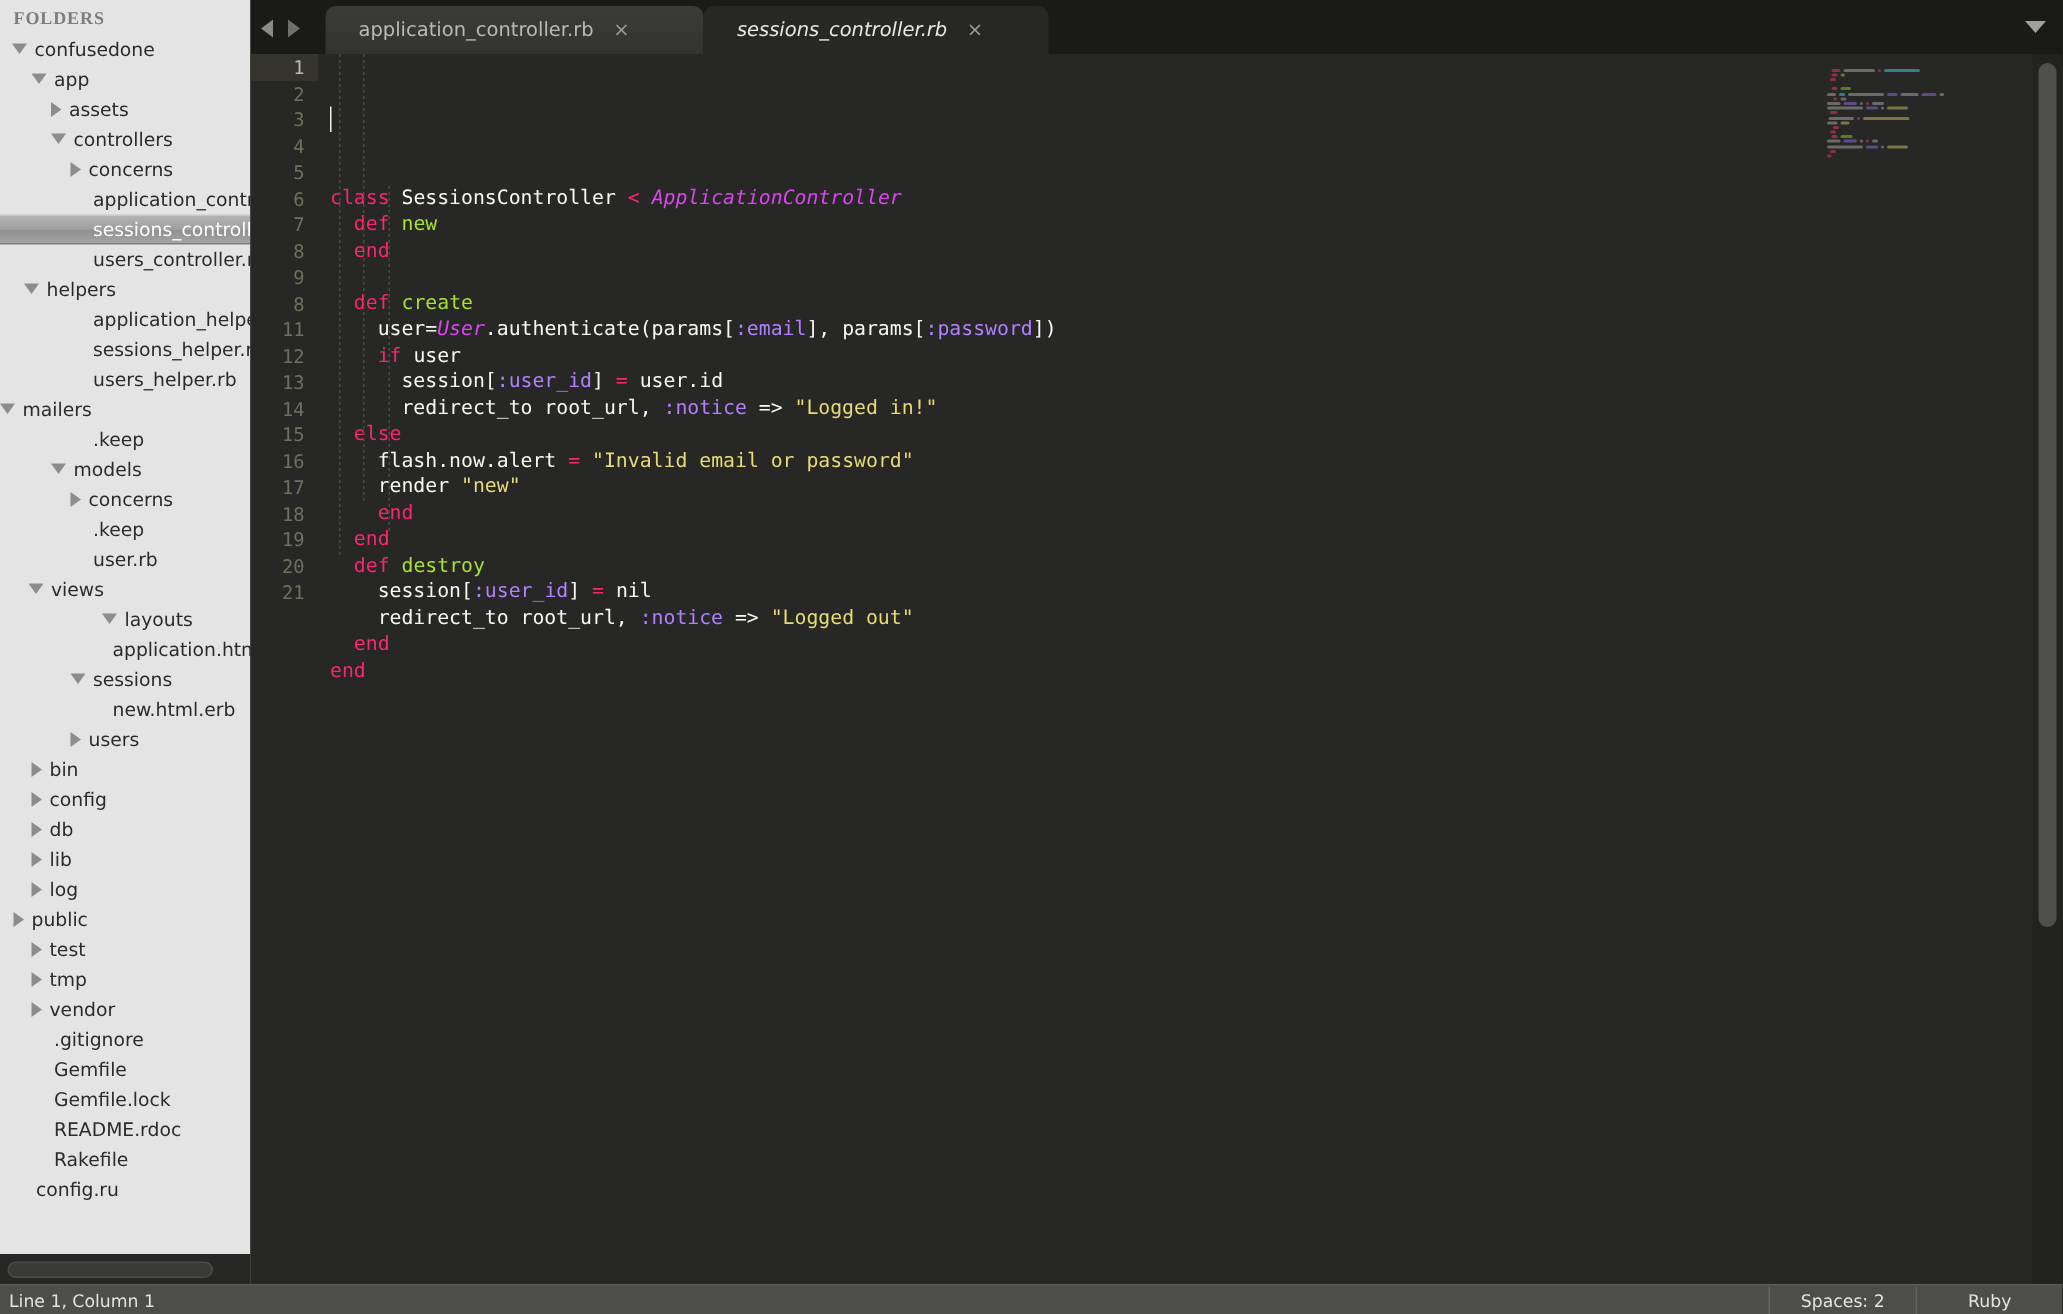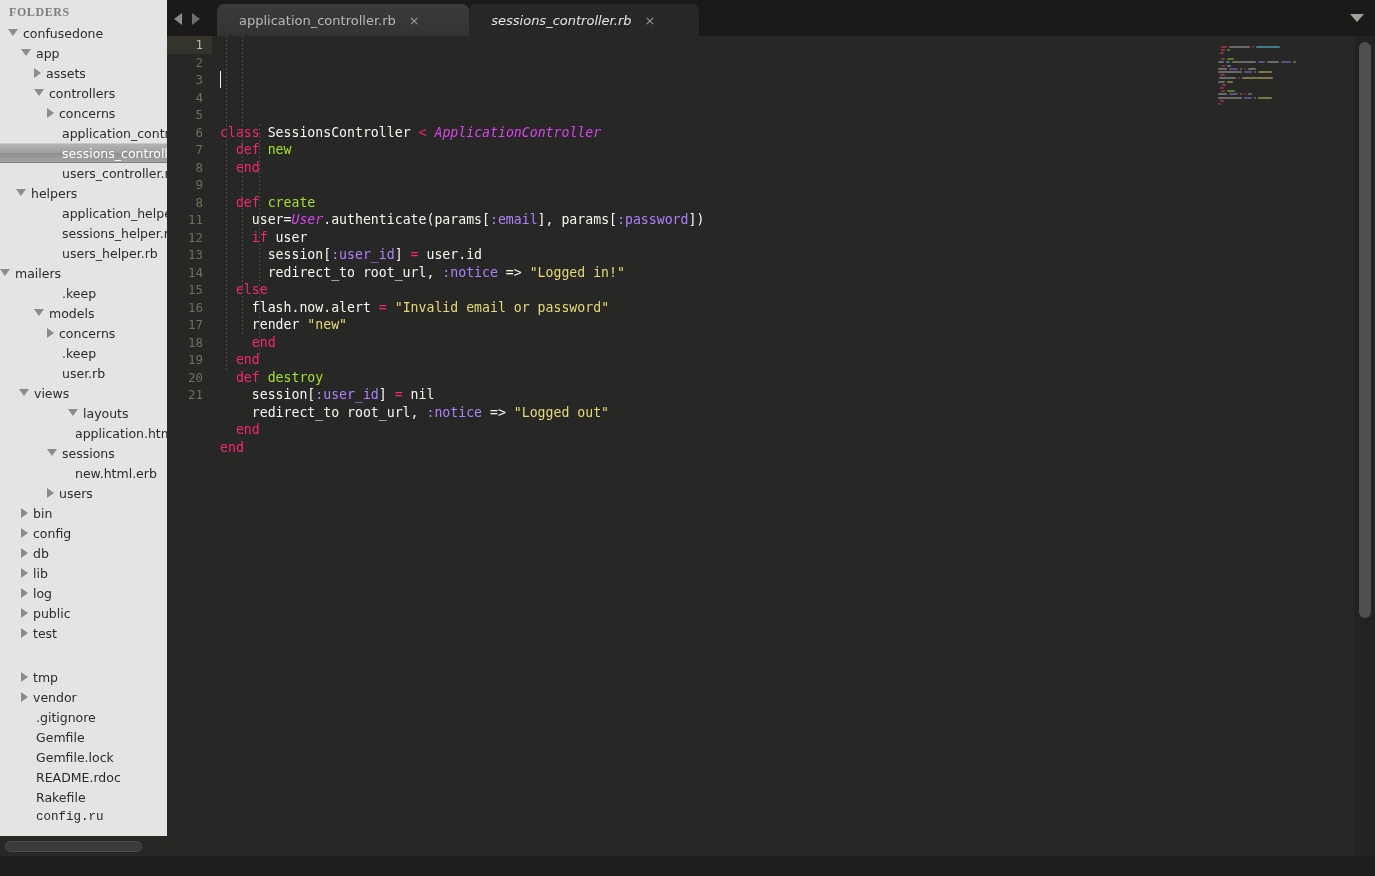--- a/index.html
+++ b/index.html
@@ -247,30 +247,30 @@
           <div class="tree-row" style="padding-left: 68px;"><span class="tri open"></span><span class="lbl">layouts</span></div>
           <div class="tree-row" style="padding-left: 60px;"><span class="tri spacer"></span><span class="lbl">application.html.erb</span></div>
           <div class="tree-row" style="padding-left: 47px;"><span class="tri open"></span><span class="lbl">sessions</span></div>
           <div class="tree-row" style="padding-left: 60px;"><span class="tri spacer"></span><span class="lbl">new.html.erb</span></div>
           <div class="tree-row" style="padding-left: 47px;"><span class="tri closed"></span><span class="lbl">users</span></div>
           <div class="tree-row" style="padding-left: 21px;"><span class="tri closed"></span><span class="lbl">bin</span></div>
           <div class="tree-row" style="padding-left: 21px;"><span class="tri closed"></span><span class="lbl">config</span></div>
           <div class="tree-row" style="padding-left: 21px;"><span class="tri closed"></span><span class="lbl">db</span></div>
           <div class="tree-row" style="padding-left: 21px;"><span class="tri closed"></span><span class="lbl">lib</span></div>
           <div class="tree-row" style="padding-left: 21px;"><span class="tri closed"></span><span class="lbl">log</span></div>
-          <div class="tree-row" style="padding-left: 21px;"><span class="tri closed"></span><span class="lbl">public</span></div>
+          <div class="tree-row" style="padding-left: 9px;"><span class="tri closed"></span><span class="lbl">public</span></div>
           <div class="tree-row" style="padding-left: 21px;"><span class="tri closed"></span><span class="lbl">test</span></div>
-          <div class="tree-row" style="padding-left: 21px; margin-top: 24px;"><span class="tri closed"></span><span class="lbl">tmp</span></div>
+          <div class="tree-row" style="padding-left: 21px;"><span class="tri closed"></span><span class="lbl">tmp</span></div>
           <div class="tree-row" style="padding-left: 21px;"><span class="tri closed"></span><span class="lbl">vendor</span></div>
           <div class="tree-row" style="padding-left: 21px;"><span class="tri spacer"></span><span class="lbl">.gitignore</span></div>
           <div class="tree-row" style="padding-left: 21px;"><span class="tri spacer"></span><span class="lbl">Gemfile</span></div>
           <div class="tree-row" style="padding-left: 21px;"><span class="tri spacer"></span><span class="lbl">Gemfile.lock</span></div>
           <div class="tree-row" style="padding-left: 21px;"><span class="tri spacer"></span><span class="lbl">README.rdoc</span></div>
           <div class="tree-row" style="padding-left: 21px;"><span class="tri spacer"></span><span class="lbl">Rakefile</span></div>
-          <div class="tree-row" style="padding-left: 21px; font-family: Liberation Mono, monospace;"><span class="tri spacer"></span><span class="lbl">config.ru</span></div>
+          <div class="tree-row" style="padding-left: 9px;"><span class="tri spacer"></span><span class="lbl">config.ru</span></div>
         </div>
     </div>
     <div id="sb-hscroll-area">
       <div id="sb-hscroll-thumb"></div>
     </div>
   </div>
 
   <div id="tabbar">
     <div id="navarrows">
       <span class="navarrow left"></span>
@@ -341,14 +341,19 @@
         <div class="mline" style="padding-left: 5.2px;"><span class="mseg" style="width: 3.45px; background: rgb(143, 48, 73);"></span></div>
         <div class="mline" style="padding-left: 3px;"><span class="mseg" style="width: 3.45px; background: rgb(143, 48, 73);"></span></div>
         <div class="mline" style="padding-left: 3px;"></div>
         <div class="mline" style="padding-left: 3px;"></div>
       </div>
     <div id="vscroll">
       <div id="vscroll-thumb"></div>
     </div>
   </div>
 
+  <div id="statusbar">
+    <div id="status-left">Line 1, Column 1</div>
+    <div class="status-cell">Spaces: 2</div>
+    <div class="status-cell">Ruby</div>
+  </div>
 
 </div>
 
 </body></html>

